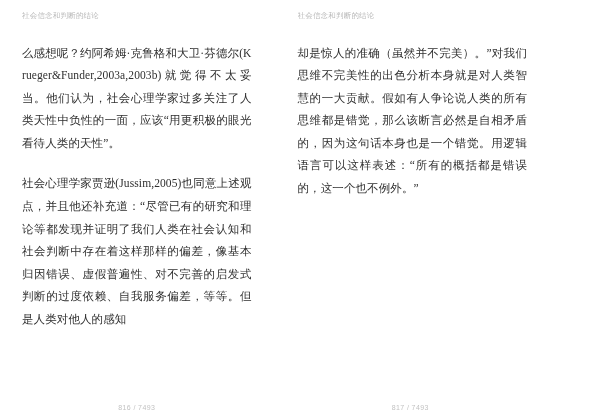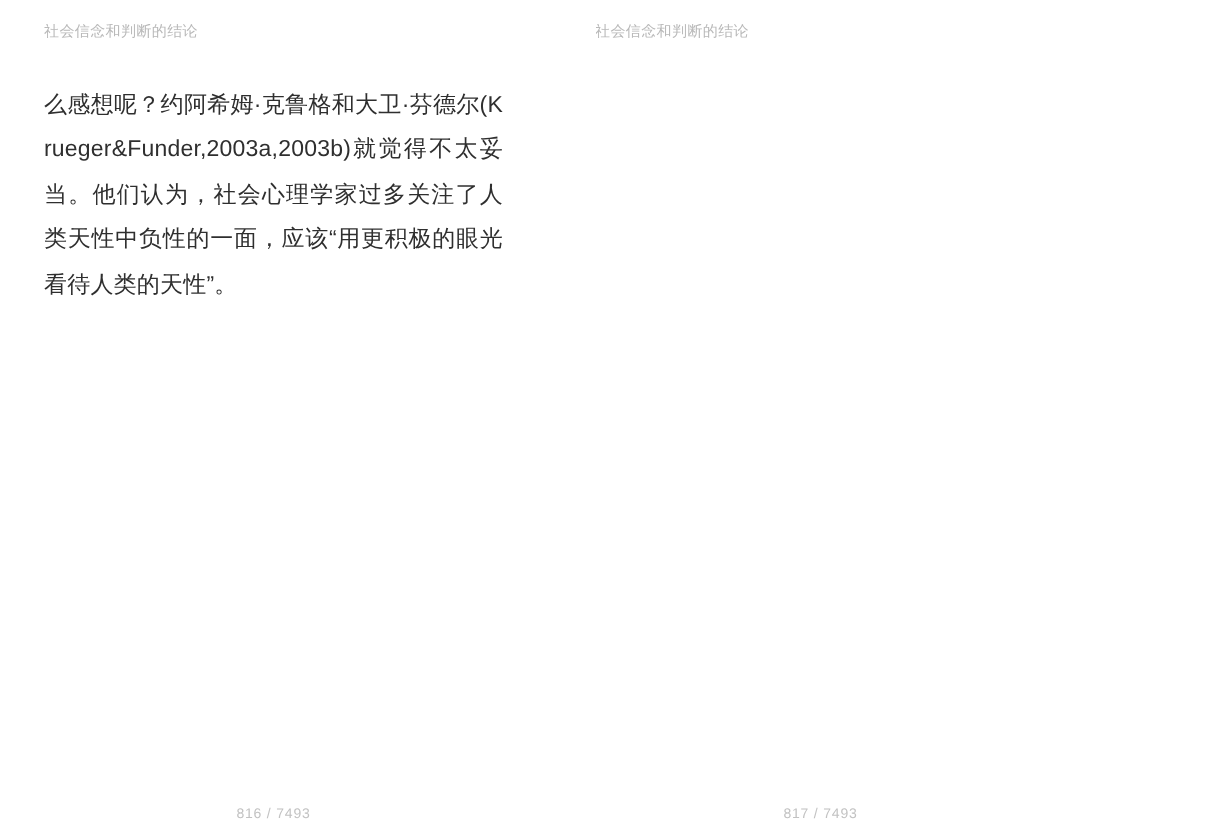--- a/index.html
+++ b/index.html
@@ -44,20 +44,21 @@
   }
   .para {
     font-size: 11.5px;
     line-height: 22.6px;
     color: #2f2f2f;
     margin: 0 0 18px 0;
     text-align: justify;
     text-justify: inter-ideograph;
     letter-spacing: 0.1px;
     word-break: break-all;
+    font-family: Liberation Serif, serif;
   }
   .page-number {
     position: absolute;
     bottom: 8px;
     left: 0;
     width: 100%;
     text-align: center;
     font-size: 7px;
     color: #c2c2c2;
     letter-spacing: 0.4px;
@@ -72,23 +73,25 @@
   }
 </style>
 </head>
 <body>
 
 <div class="reader">
 
   <div class="page left">
     <div class="running-head">社会信念和判断的结论</div>
     <p class="para">么感想呢？约阿希姆·克鲁格和大卫·芬德尔(Krueger&amp;Funder,2003a,2003b)就觉得不太妥当。他们认为，社会心理学家过多关注了人类天性中负性的一面，应该“用更积极的眼光看待人类的天性”。</p>
+    <p class="para">社会心理学家贾逊(Jussim,2005)也同意上述观点，并且他还补充道：“尽管已有的研究和理论等都发现并证明了我们人类在社会认知和社会判断中存在着这样那样的偏差，像基本归因错误、虚假普遍性、对不完善的启发式判断的过度依赖、自我服务偏差，等等。但是人类对他人的感知</p>
     <div class="page-number">816 / 7493</div>
   </div>
 
   <div class="gutter"></div>
 
   <div class="page right">
     <div class="running-head">社会信念和判断的结论</div>
+    <p class="para">却是惊人的准确（虽然并不完美）。”对我们思维不完美性的出色分析本身就是对人类智慧的一大贡献。假如有人争论说人类的所有思维都是错觉，那么该断言必然是自相矛盾的，因为这句话本身也是一个错觉。用逻辑语言可以这样表述：“所有的概括都是错误的，这一个也不例外。”</p>
     <div class="page-number">817 / 7493</div>
   </div>
 
 </div>
 
 </body></html>

